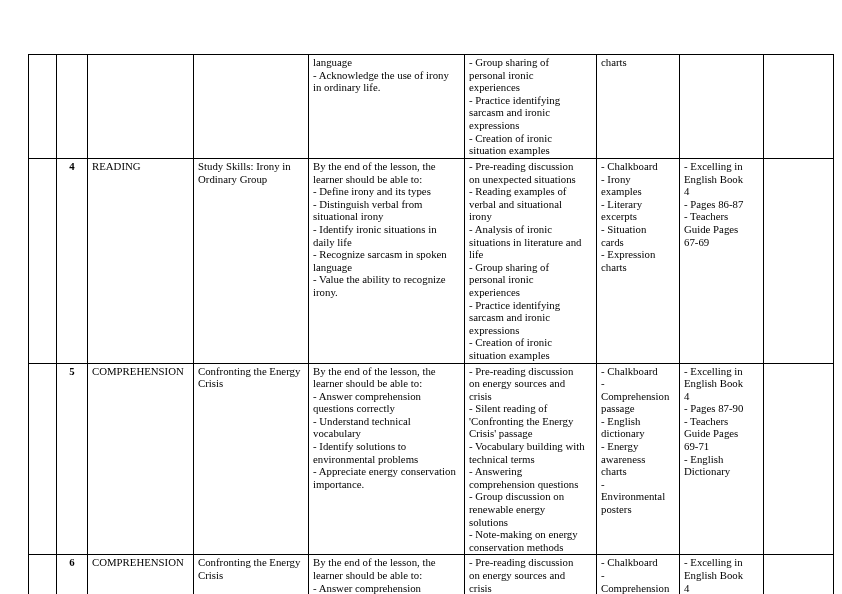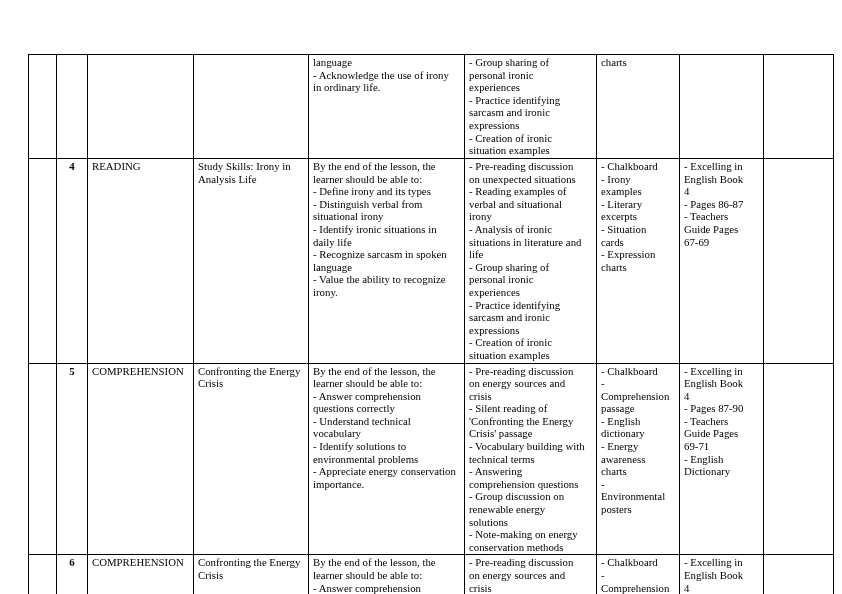--- a/index.html
+++ b/index.html
@@ -76,21 +76,21 @@
 situation examples</td>
           <td>charts</td>
           <td></td>
           <td></td>
         </tr>
         <tr style="height: 204px;">
           <td></td>
           <td class="lesson-cell">4</td>
           <td>READING</td>
           <td>Study Skills: Irony in
-Analysis Life</td>
+Ordinary Group</td>
           <td>By the end of the lesson, the
 learner should be able to:
 - Define irony and its types
 - Distinguish verbal from
 situational irony
 - Identify ironic situations in
 daily life
 - Recognize sarcasm in spoken
 language
 - Value the ability to recognize

